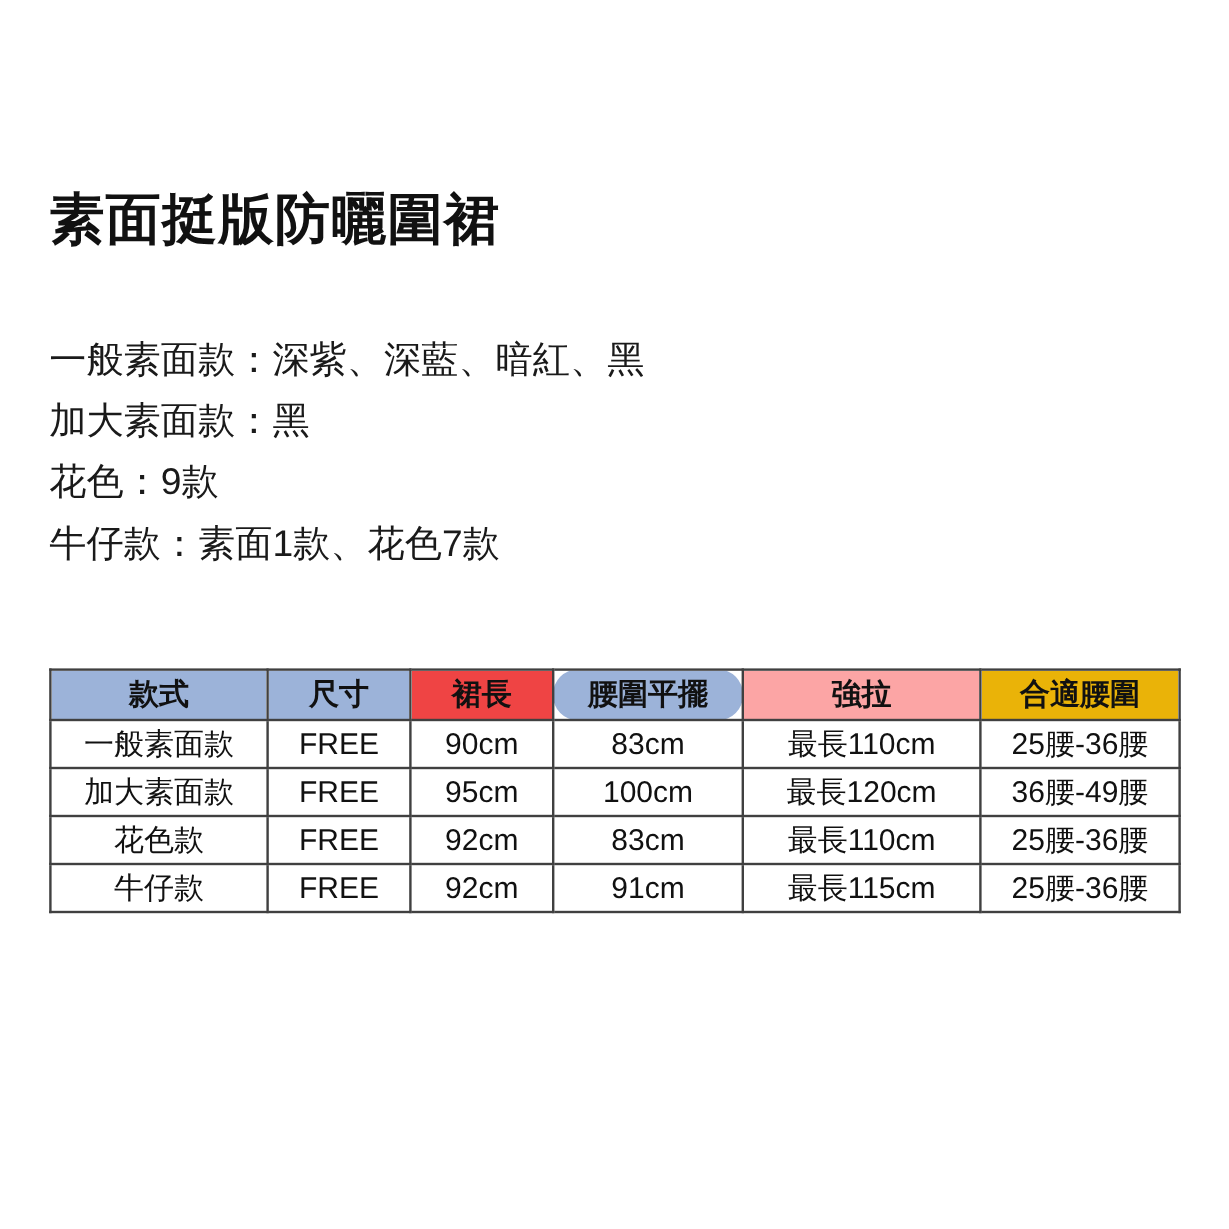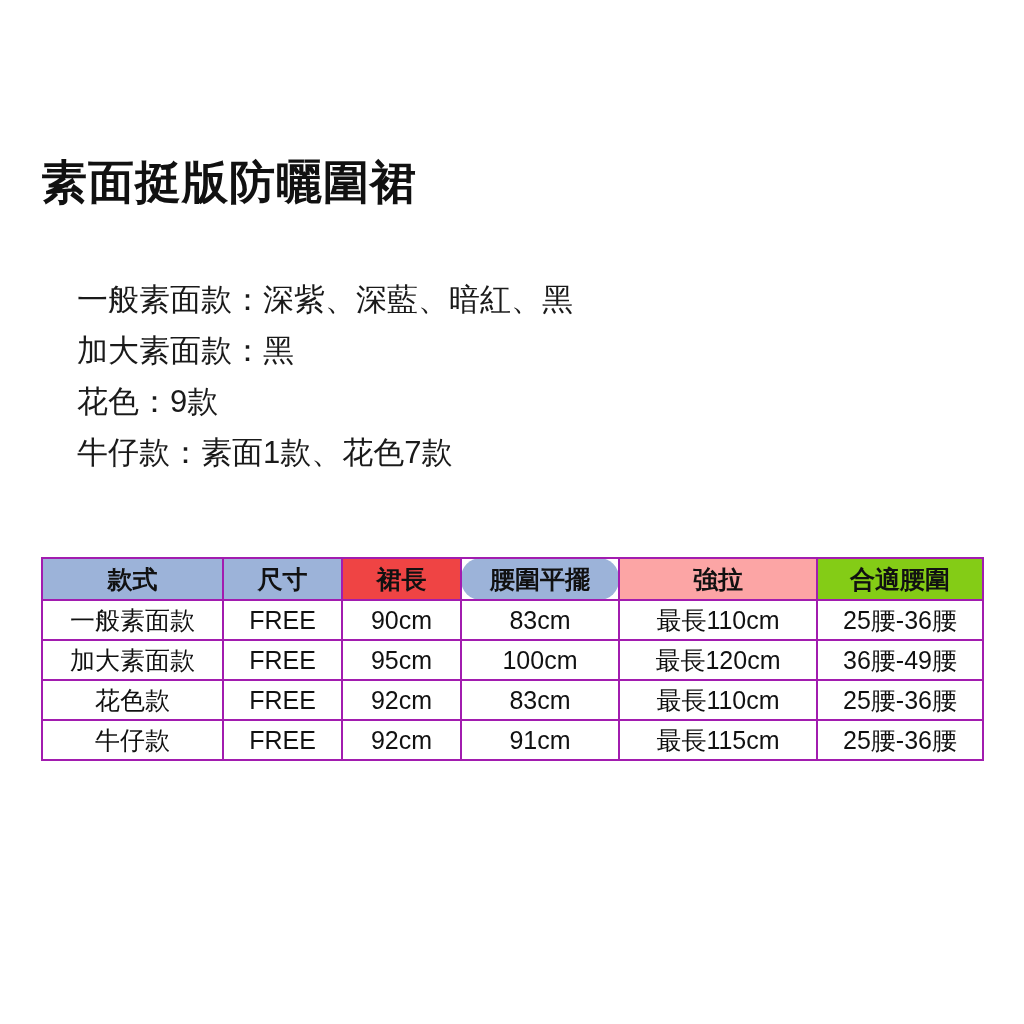--- a/index.html
+++ b/index.html
@@ -32,36 +32,35 @@
     white-space: nowrap;
   }
   .desc {
     position: absolute;
     left: 41px;
     top: 274px;
     font-size: 31px;
     line-height: 51px;
     color: #1a1a1a;
     white-space: nowrap;
-    margin-left: 36px;
   }
   .desc div { white-space: nowrap; }
 
   table.size-table {
     position: absolute;
     left: 41px;
     top: 557px;
     width: 941px;
     border-collapse: collapse;
     table-layout: fixed;
     background: #ffffff;
   }
   table.size-table th,
   table.size-table td {
-    border: 2px solid #a21caf;
+    border: 2px solid #404040;
     text-align: center;
     font-size: 25px;
     color: #111111;
     padding: 0;
     height: 38px;
     line-height: 38px;
     white-space: nowrap;
     overflow: hidden;
   }
   table.size-table thead th {
@@ -105,21 +104,21 @@
         <col class="c4">
         <col class="c5">
     </colgroup>
     <thead>
       <tr>
         <th style="background: rgb(156, 179, 217);">款式</th>
         <th style="background: rgb(156, 179, 217);">尺寸</th>
         <th style="background: #ef4444;">裙長</th>
         <th style="background: rgb(156, 179, 217); border-radius: 20px;">腰圍平擺</th>
         <th style="background: #fca5a5;">強拉</th>
-        <th style="background: #84cc16;">合適腰圍</th>
+        <th style="background: #eab308;">合適腰圍</th>
       </tr>
     </thead>
     <tbody>
       <tr>
         <td>一般素面款</td>
         <td>FREE</td>
         <td>90cm</td>
         <td>83cm</td>
         <td>最長110cm</td>
         <td>25腰-36腰</td>

